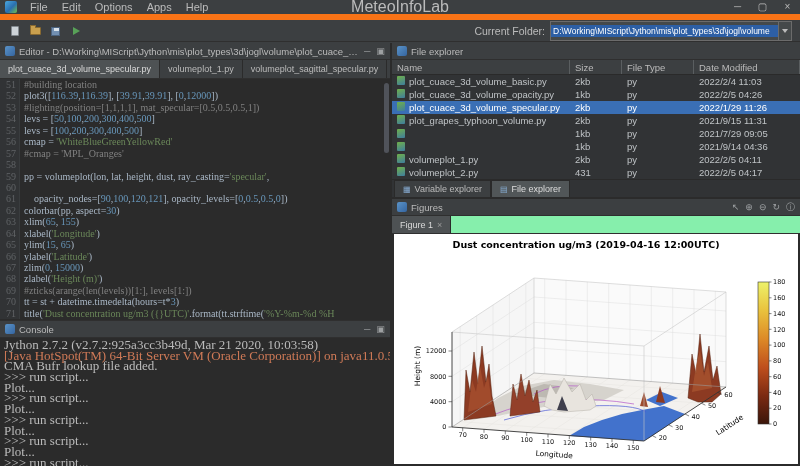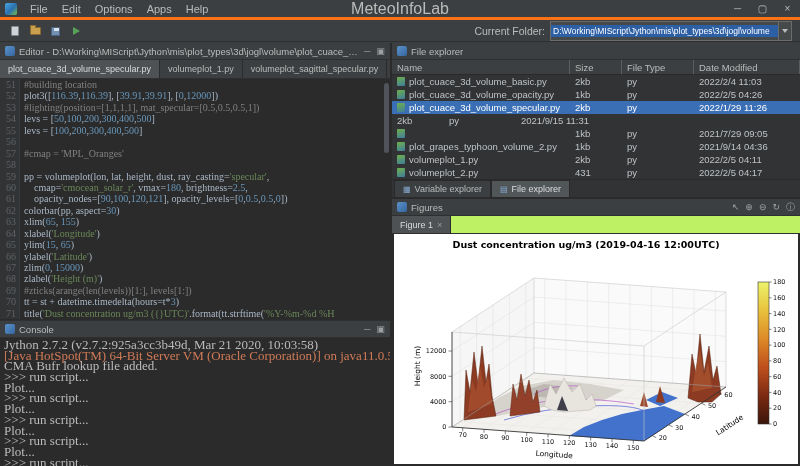--- a/index.html
+++ b/index.html
@@ -1,18 +1,18 @@
 <!DOCTYPE html>
 <html><head>
 <meta charset="utf-8">
 <style>
 *{box-sizing:border-box;margin:0;padding:0}
 html,body{width:800px;height:466px}
 body{position:relative;background:#3c3f41;font-family:"Liberation Sans",sans-serif;overflow:hidden;color:#bbb}
-.titlebar{position:absolute;top:0;left:0;right:0;height:20px;display:flex;align-items:center;background:#3c3f41;border-bottom:3px solid #f97316}
+.titlebar{position:absolute;top:0;left:0;right:0;height:20px;display:flex;align-items:center;background:#3c3f41;border-bottom:6px solid #f97316}
 .app-icon{width:12px;height:12px;margin:0 6px 0 5px;border-radius:2px;background:linear-gradient(135deg,#4aa8e0,#2a6fb0 55%,#74c04a)}
 .menus{display:flex}
 .menu-item{font-size:11px;color:#bbb;padding:0 7px;line-height:20px;cursor:default}
 .window-title{position:absolute;left:50%;transform:translateX(-50%);font-size:16px;color:#bbb}
 .win-controls{margin-left:auto;display:flex}
 .win-btn{width:25px;text-align:center;font-size:10px;line-height:20px;color:#bbb}
 .toolbar{position:absolute;top:21px;left:0;right:0;height:21px;display:flex;align-items:center;border-bottom:1px solid #2f2f2f;padding:0 8px 0 6px;gap:3px}
 .tb-btn{width:18px;height:17px;display:flex;align-items:center;justify-content:center;border-radius:2px}
 i{font-style:normal}
 .ic-page{width:8px;height:10px;background:#cdd3d8;border:1px solid #82898f;border-radius:1px}
@@ -54,29 +54,29 @@
 .console-line{height:10.7px;line-height:10.7px;white-space:pre}
 .tok2-p{color:#bbbbbb}.tok2-w{color:#d07a57}
 .explorer-panel{position:absolute;top:0;left:0;right:0;height:154px;background:#313335}
 .file-table-header{height:15px;display:flex;background:#3c3f41;border-bottom:1px solid #2a2a2a;font-size:9.5px;color:#bbb}
 .th{line-height:15px;padding-left:5px;border-right:1px solid #5a5e60;overflow:hidden;white-space:nowrap}
 .file-table-body{height:104px;overflow:hidden}
 .file-row{display:flex;height:13px;font-size:9.5px;color:#bfc3c6;align-items:center}
 .file-row.selected{background:#3a6fb5;color:#fff}
 .td{padding-left:5px;white-space:nowrap;overflow:hidden}
 .c0{flex:1}.c1{width:52px}.c2{width:72px}.c3{width:106px}
-.td.c0{display:flex;align-items:center;gap:4px}
+.td.c0{display:flex;align-items:flex-start;gap:4px}
 .py-icon{width:8px;height:9px;background:linear-gradient(160deg,#6fb04a,#3f7d9e);border-radius:1px;flex:none}
 .fname{overflow:hidden;white-space:nowrap}
 .explorer-tabs{position:absolute;left:0;right:0;bottom:0;height:18px;display:flex;background:#313335;border-top:1px solid #2a2a2a;padding-left:2px;align-items:flex-end}
 .btab{display:flex;align-items:center;gap:4px;font-size:9px;color:#bbb;padding:0 8px;height:17px;background:#3c3f41;border:1px solid #2a2a2a;border-bottom:none}
 .btab.active{background:#515658;color:#ddd}
 .btab-icon{font-size:8px;color:#8ab0d8}
 .figures-panel{position:absolute;top:156px;left:0;right:0;bottom:0}
-.figure-tabs{height:18px;display:flex;background:#bef264;border-bottom:1px solid #2f2f2f}
+.figure-tabs{height:18px;display:flex;background:#86efac;border-bottom:1px solid #2f2f2f}
 .chart-area{position:absolute;top:35px;left:2px;right:2px;bottom:2px;background:#fff}
 svg{display:block}
 .ftk{font-family:"DejaVu Sans",sans-serif;font-size:6.5px;fill:#111}
 .am{text-anchor:middle}.as{text-anchor:start}.ae{text-anchor:end}
 .ft{font-family:"DejaVu Sans",sans-serif;font-size:9.5px;font-weight:bold;text-anchor:middle;fill:#000}
 .fax{font-family:"DejaVu Sans",sans-serif;font-size:7.5px;text-anchor:middle;fill:#000}
 .cpur{fill:none;stroke:#b557c8;stroke-width:0.7}
 .cblu{fill:none;stroke:#4958d6;stroke-width:0.7}
 </style>
 </head>
@@ -142,25 +142,25 @@
           <span class="tab">volumeplot_1.py</span>
           <span class="tab">volumeplot_sagittal_specular.py</span>
         </div>
       <div class="code-area">
         <div>
             <div class="code-line"><span class="gutter">51</span><span class="code-text"><span class="tok-c">#building location</span></span></div>
             <div class="code-line"><span class="gutter">52</span><span class="code-text"><span class="tok-p">plot3([</span><span class="tok-n">116.39</span><span class="tok-p">,</span><span class="tok-n">116.39</span><span class="tok-p">], [</span><span class="tok-n">39.91</span><span class="tok-p">,</span><span class="tok-n">39.91</span><span class="tok-p">], [</span><span class="tok-n">0</span><span class="tok-p">,</span><span class="tok-n">12000</span><span class="tok-p">])</span></span></div>
             <div class="code-line"><span class="gutter">53</span><span class="code-text"><span class="tok-c">#lighting(position=[1,1,1,1], mat_specular=[0.5,0.5,0.5,1])</span></span></div>
             <div class="code-line"><span class="gutter">54</span><span class="code-text"><span class="tok-p">levs = [</span><span class="tok-n">50</span><span class="tok-p">,</span><span class="tok-n">100</span><span class="tok-p">,</span><span class="tok-n">200</span><span class="tok-p">,</span><span class="tok-n">300</span><span class="tok-p">,</span><span class="tok-n">400</span><span class="tok-p">,</span><span class="tok-n">500</span><span class="tok-p">]</span></span></div>
             <div class="code-line"><span class="gutter">55</span><span class="code-text"><span class="tok-p">levs = [</span><span class="tok-n">100</span><span class="tok-p">,</span><span class="tok-n">200</span><span class="tok-p">,</span><span class="tok-n">300</span><span class="tok-p">,</span><span class="tok-n">400</span><span class="tok-p">,</span><span class="tok-n">500</span><span class="tok-p">]</span></span></div>
-            <div class="code-line"><span class="gutter">56</span></div>
+            <div class="code-line"><span class="gutter">56</span><span class="code-text"><span class="tok-p">cmap = </span><span class="tok-s">'WhiteBlueGreenYellowRed'</span></span></div>
             <div class="code-line"><span class="gutter">57</span><span class="code-text"><span class="tok-c">#cmap = 'MPL_Oranges'</span></span></div>
             <div class="code-line"><span class="gutter">58</span><span class="code-text"></span></div>
             <div class="code-line"><span class="gutter">59</span><span class="code-text"><span class="tok-p">pp = volumeplot(lon, lat, height, dust, ray_casting=</span><span class="tok-s">'specular'</span><span class="tok-p">,</span></span></div>
-            <div class="code-line"><span class="gutter">60</span><span class="code-text"><span class="tok-p">    cmap=</span><span class="tok-s">'cmocean_solar_r'</span><span class="tok-p">, vmax=</span><span class="tok-n">180</span><span class="tok-p">, brightness=</span><span class="tok-n">2.5</span><span class="tok-p">,</span></span></div>
+            <div class="code-line"><span class="gutter">60</span></div>
             <div class="code-line"><span class="gutter">61</span><span class="code-text"><span class="tok-p">    opacity_nodes=[</span><span class="tok-n">90</span><span class="tok-p">,</span><span class="tok-n">100</span><span class="tok-p">,</span><span class="tok-n">120</span><span class="tok-p">,</span><span class="tok-n">121</span><span class="tok-p">], opacity_levels=[</span><span class="tok-n">0</span><span class="tok-p">,</span><span class="tok-n">0.5</span><span class="tok-p">,</span><span class="tok-n">0.5</span><span class="tok-p">,</span><span class="tok-n">0</span><span class="tok-p">])</span></span></div>
             <div class="code-line"><span class="gutter">62</span><span class="code-text"><span class="tok-p">colorbar(pp, aspect=</span><span class="tok-n">30</span><span class="tok-p">)</span></span></div>
             <div class="code-line"><span class="gutter">63</span><span class="code-text"><span class="tok-p">xlim(</span><span class="tok-n">65</span><span class="tok-p">, </span><span class="tok-n">155</span><span class="tok-p">)</span></span></div>
             <div class="code-line"><span class="gutter">64</span><span class="code-text"><span class="tok-p">xlabel(</span><span class="tok-s">'Longitude'</span><span class="tok-p">)</span></span></div>
             <div class="code-line"><span class="gutter">65</span><span class="code-text"><span class="tok-p">ylim(</span><span class="tok-n">15</span><span class="tok-p">, </span><span class="tok-n">65</span><span class="tok-p">)</span></span></div>
             <div class="code-line"><span class="gutter">66</span><span class="code-text"><span class="tok-p">ylabel(</span><span class="tok-s">'Latitude'</span><span class="tok-p">)</span></span></div>
             <div class="code-line"><span class="gutter">67</span><span class="code-text"><span class="tok-p">zlim(</span><span class="tok-n">0</span><span class="tok-p">, </span><span class="tok-n">15000</span><span class="tok-p">)</span></span></div>
             <div class="code-line"><span class="gutter">68</span><span class="code-text"><span class="tok-p">zlabel(</span><span class="tok-s">'Height (m)'</span><span class="tok-p">)</span></span></div>
             <div class="code-line"><span class="gutter">69</span><span class="code-text"><span class="tok-c">#zticks(arange(len(levels))[1:], levels[1:])</span></span></div>
             <div class="code-line"><span class="gutter">70</span><span class="code-text"><span class="tok-p">tt = st + datetime.timedelta(hours=t*</span><span class="tok-n">3</span><span class="tok-p">)</span></span></div>
@@ -236,36 +236,39 @@
           <div class="file-row selected">
             <span class="td c0">
               <i class="py-icon"></i>
               <span class="fname">plot_cuace_3d_volume_specular.py</span>
             </span>
             <span class="td c1">2kb</span>
             <span class="td c2">py</span>
             <span class="td c3">2022/1/29 11:26</span>
           </div>
           <div class="file-row">
+            <span class="td c0">
+              <i class="py-icon"></i>
+              <span class="fname">plot_grapes_typhoon_volume.py</span>
+            </span>
             <span class="td c1">2kb</span>
             <span class="td c2">py</span>
             <span class="td c3">2021/9/15 11:31</span>
           </div>
           <div class="file-row">
             <span class="td c0">
               <i class="py-icon"></i>
             </span>
             <span class="td c1">1kb</span>
             <span class="td c2">py</span>
             <span class="td c3">2021/7/29 09:05</span>
           </div>
           <div class="file-row">
             <span class="td c0">
               <i class="py-icon"></i>
-              <span class="fname">plot_grapes_typhoon_volume_2.py</span>
             </span>
             <span class="td c1">1kb</span>
             <span class="td c2">py</span>
             <span class="td c3">2021/9/14 04:36</span>
           </div>
           <div class="file-row">
             <span class="td c0">
               <i class="py-icon"></i>
               <span class="fname">volumeplot_1.py</span>
             </span>

